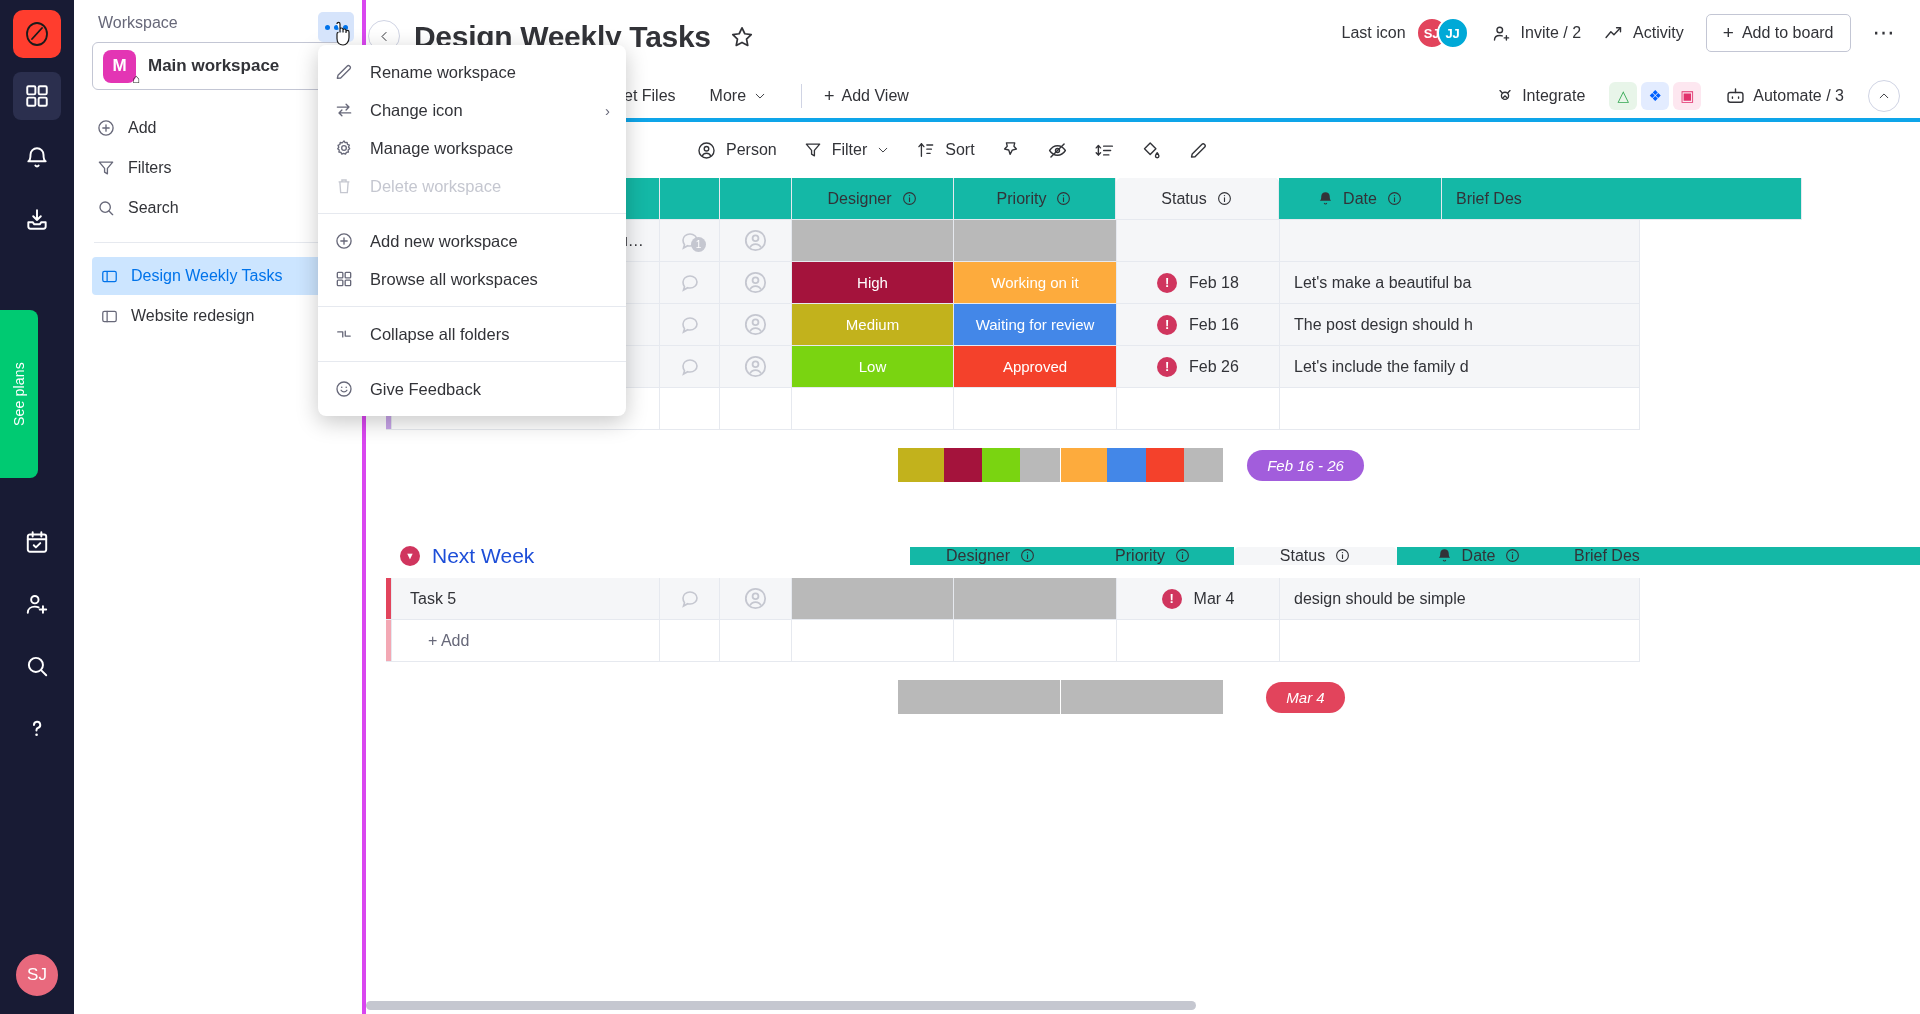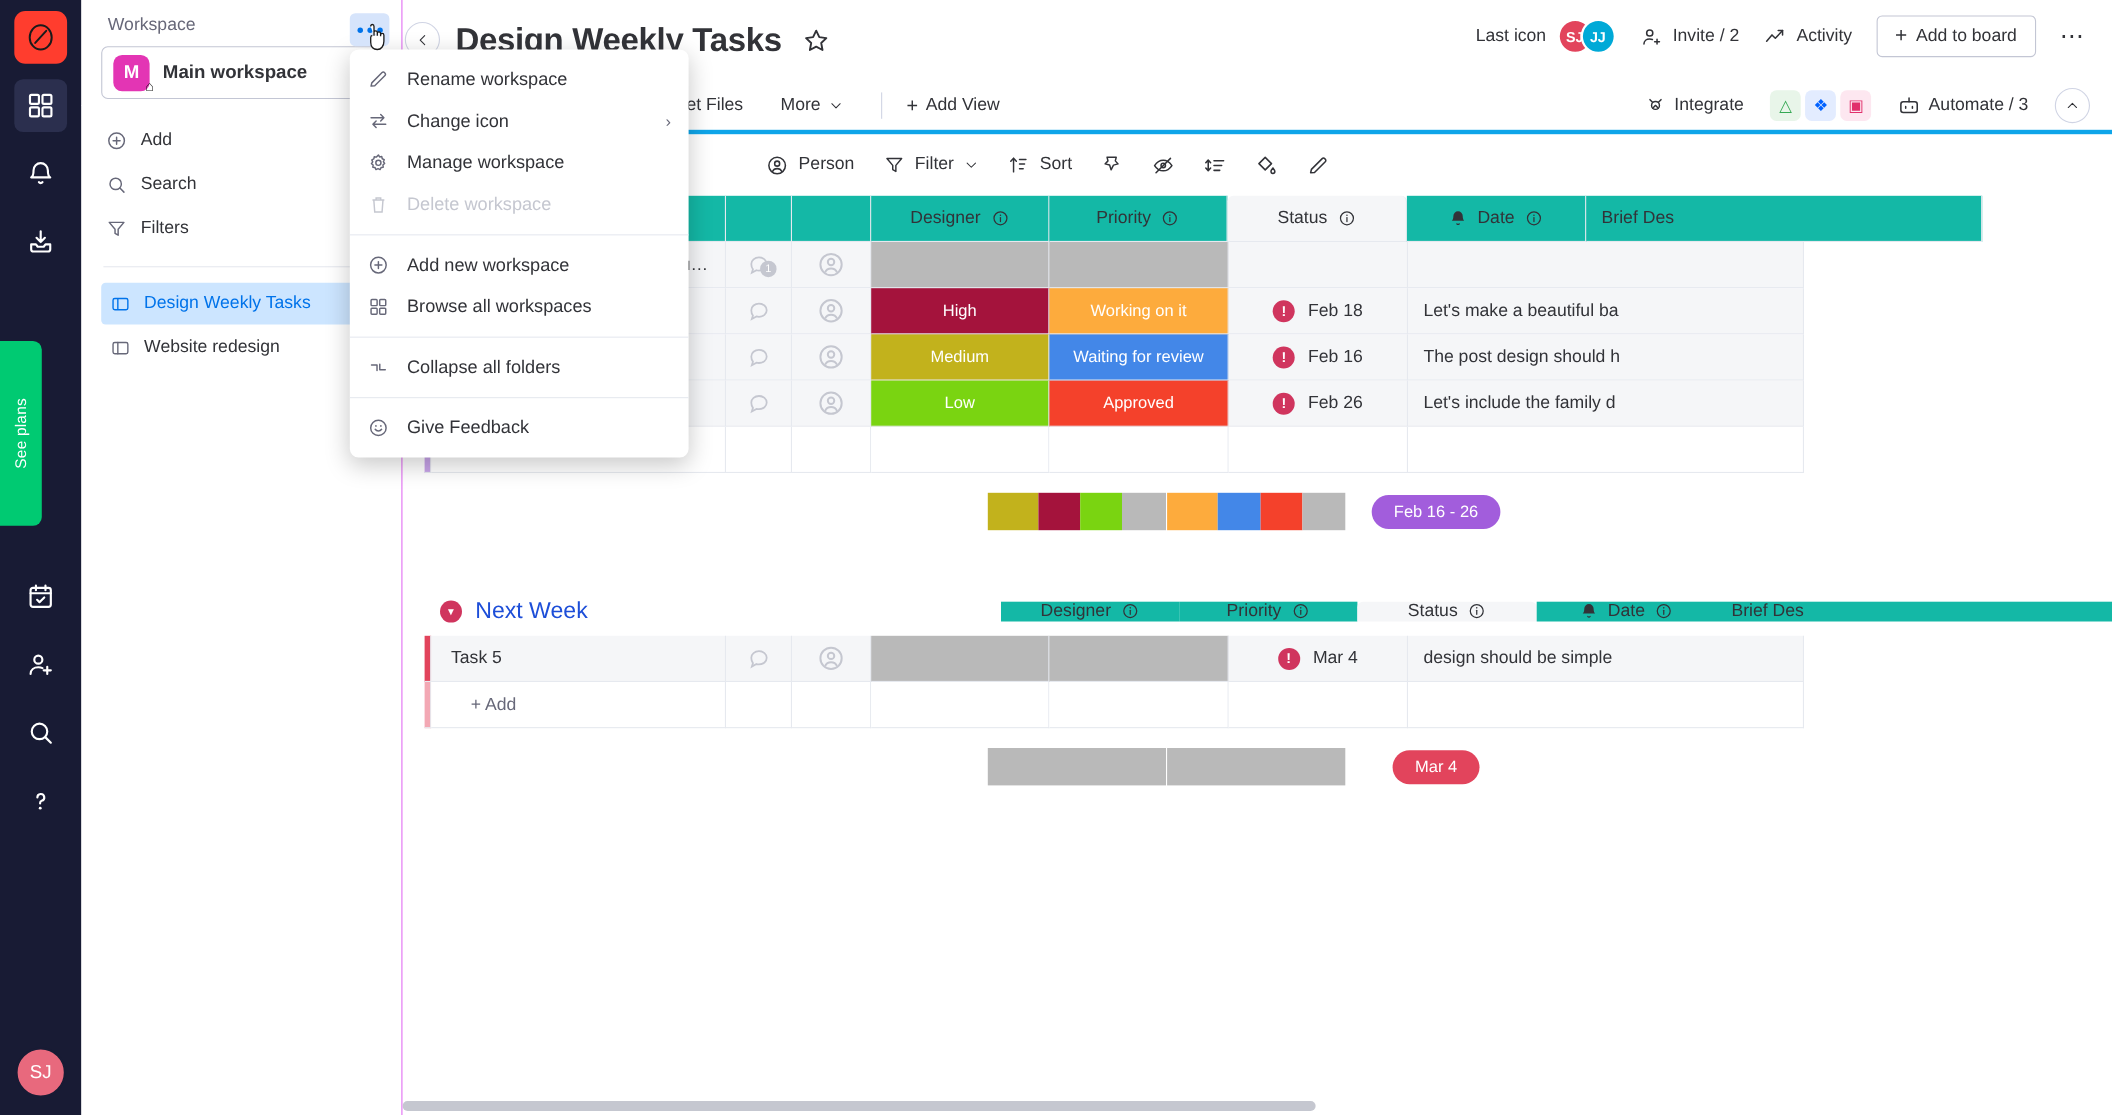--- a/index.html
+++ b/index.html
@@ -44,21 +44,21 @@
     display: flex; align-items: center; justify-content: center;
   }
   .see-plans span {
     transform: rotate(-90deg); white-space: nowrap; color: #fff;
     font-size: 14px; font-weight: 500; letter-spacing: .2px;
   }
 
   
   .sidebar {
     position: absolute; left: 74px; top: 0; width: 292px; height: 1014px;
-    background: #ffffff; border-right: 1px solid #d946ef; padding: 0 18px;
+    background: #ffffff; border-right: 4px solid #d946ef; padding: 0 18px;
   }
   .sb-title { font-size: 16px; color: #676879; margin: 14px 0 10px 6px; }
   .ws-box {
     display: flex; align-items: center; gap: 12px;
     border: 1px solid #c3c6d4; border-radius: 6px; height: 48px; padding: 0 10px;
   }
   .ws-icon {
     position: relative; width: 33px; height: 33px; border-radius: 8px;
     background: #e335b4; color: #fff; font-size: 17px; font-weight: 700;
     display: flex; align-items: center; justify-content: center;
@@ -160,21 +160,21 @@
     background: #c5c7d0; color: #fff; font-size: 10px; display: flex; align-items: center; justify-content: center;
   }
   .addrow { display: flex; height: 42px; }
   .addrow .cell { border-right: 1px solid #e6e9ef; border-bottom: 1px solid #e6e9ef; display: flex; align-items: center; }
   .add-text { color: #676879; font-size: 16px; padding-left: 18px; }
 
   .summary { display: flex; height: 42px; margin-top: 14px; }
   .sum-pad { flex: 0 0 512px; }
   .sum-bar { width: 162px; display: flex; align-items: center; margin-right: 1px; }
   .sum-bar .seg { height: 34px; }
-  .sum-date { width: 163px; display: flex; align-items: center; justify-content: center; }
+  .sum-date { width: 163px; display: flex; align-items: center; justify-content: center; font-style: italic; }
   .pill { border-radius: 18px; color: #fff; font-size: 15px; padding: 7px 20px; }
 
   
   .menu {
     position: absolute; left: 318px; top: 45px; width: 308px;
     background: #fff; border-radius: 8px; box-shadow: 0 6px 22px rgba(0,0,0,.22);
     padding: 8px 0; z-index: 50;
   }
   .mi { display: flex; align-items: center; height: 38px; padding: 0 16px; font-size: 16.5px; color: #323338; gap: 16px; }
   .mi.disabled { color: #c5c7d0; }
@@ -280,30 +280,30 @@
     <div class="sb-links">
       <div class="sb-link">
         <svg width="20" height="20" viewBox="0 0 24 24">
             <circle class="ic-gray" cx="12" cy="12" r="8.5"></circle>
             <path class="ic-gray" d="M12 8.2v7.6M8.2 12h7.6"></path>
           </svg>
         <span>Add</span>
       </div>
       <div class="sb-link">
         <svg width="20" height="20" viewBox="0 0 24 24">
+            <path class="ic-gray" d="M4 5h16l-6.3 7.4V19l-3.4-2v-4.6L4 5z"></path>
+          </svg>
+        <span>Filters</span>
+      </div>
+      <div class="sb-link">
+        <svg width="20" height="20" viewBox="0 0 24 24">
             <circle class="ic-gray" cx="11" cy="11" r="6.2"></circle>
             <path class="ic-gray" d="M15.6 15.6L20 20"></path>
           </svg>
         <span>Search</span>
-      </div>
-      <div class="sb-link">
-        <svg width="20" height="20" viewBox="0 0 24 24">
-            <path class="ic-gray" d="M4 5h16l-6.3 7.4V19l-3.4-2v-4.6L4 5z"></path>
-          </svg>
-        <span>Filters</span>
       </div>
     </div>
 
     <div class="sb-div"></div>
 
     <div class="sb-item selected">
       <svg width="19" height="19" viewBox="0 0 24 24">
           <rect x="3.5" y="5.5" width="17" height="13" rx="2" fill="none" stroke="#0073ea" stroke-width="1.6"></rect>
           <path d="M9 5.5v13" stroke="#0073ea" stroke-width="1.6"></path>
         </svg>

